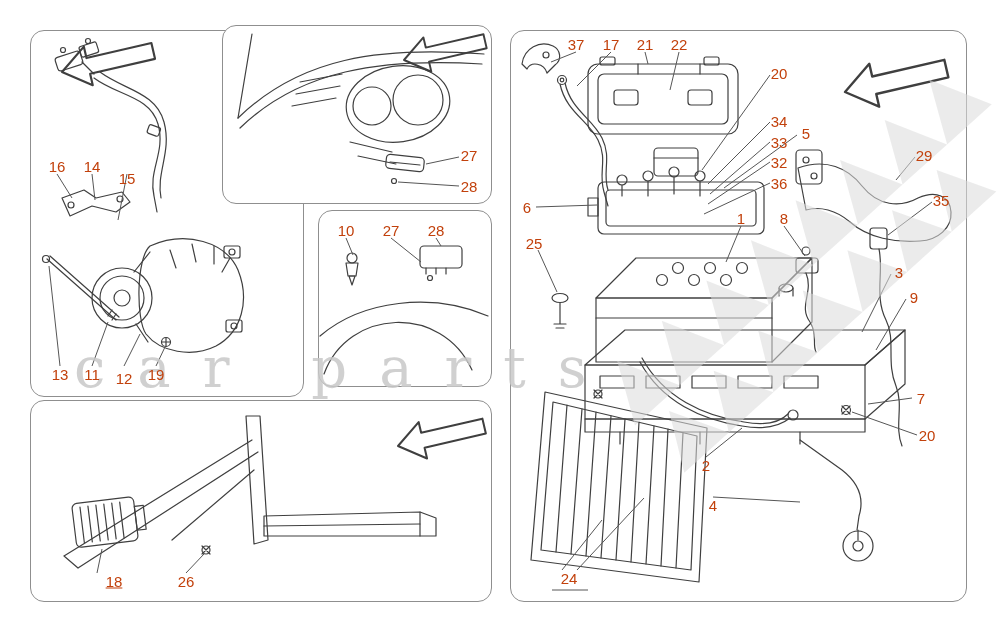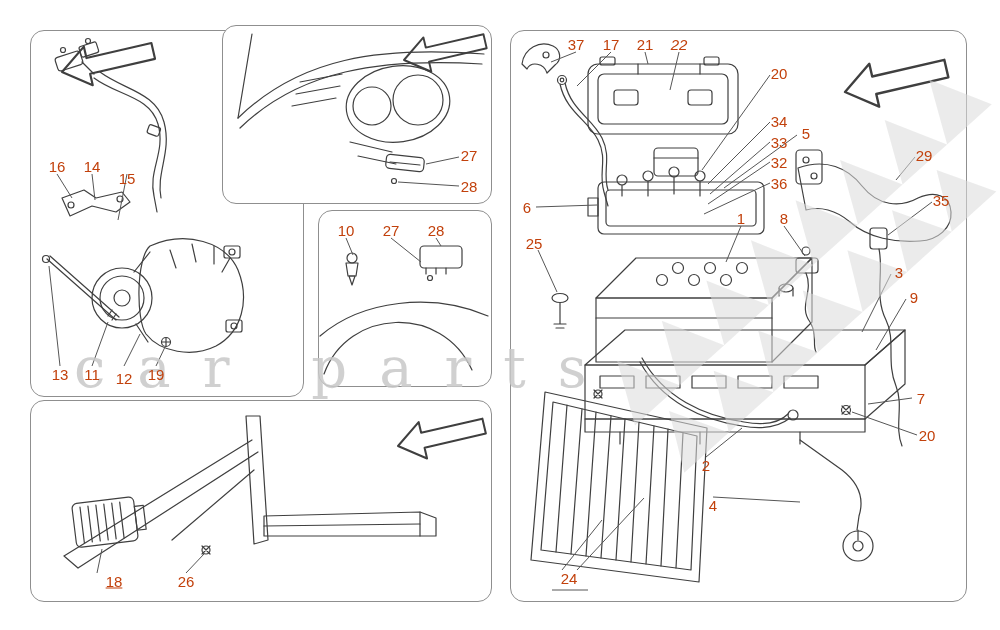--- a/index.html
+++ b/index.html
@@ -267,21 +267,21 @@
       <span class="callout" style="left: 469px; top: 155px;">27</span>
       <span class="callout" style="left: 469px; top: 186px;">28</span>
       <span class="callout" style="left: 346px; top: 230px;">10</span>
       <span class="callout" style="left: 391px; top: 230px;">27</span>
       <span class="callout" style="left: 436px; top: 230px;">28</span>
       <span class="callout" style="left: 114px; top: 581px; text-decoration: underline;">18</span>
       <span class="callout" style="left: 186px; top: 581px;">26</span>
       <span class="callout" style="left: 576px; top: 44px;">37</span>
       <span class="callout" style="left: 611px; top: 44px;">17</span>
       <span class="callout" style="left: 645px; top: 44px;">21</span>
-      <span class="callout" style="left: 679px; top: 44px; font-style: italic;">22</span>
+      <span class="callout" style="left: 679px; top: 44px;">22</span>
       <span class="callout" style="left: 779px; top: 73px;">20</span>
       <span class="callout" style="left: 779px; top: 121px;">34</span>
       <span class="callout" style="left: 779px; top: 142px;">33</span>
       <span class="callout" style="left: 779px; top: 162px;">32</span>
       <span class="callout" style="left: 779px; top: 183px;">36</span>
       <span class="callout" style="left: 806px; top: 133px;">5</span>
       <span class="callout" style="left: 924px; top: 155px;">29</span>
       <span class="callout" style="left: 941px; top: 200px; text-align: right;">35</span>
       <span class="callout" style="left: 527px; top: 207px;">6</span>
       <span class="callout" style="left: 534px; top: 243px;">25</span>

